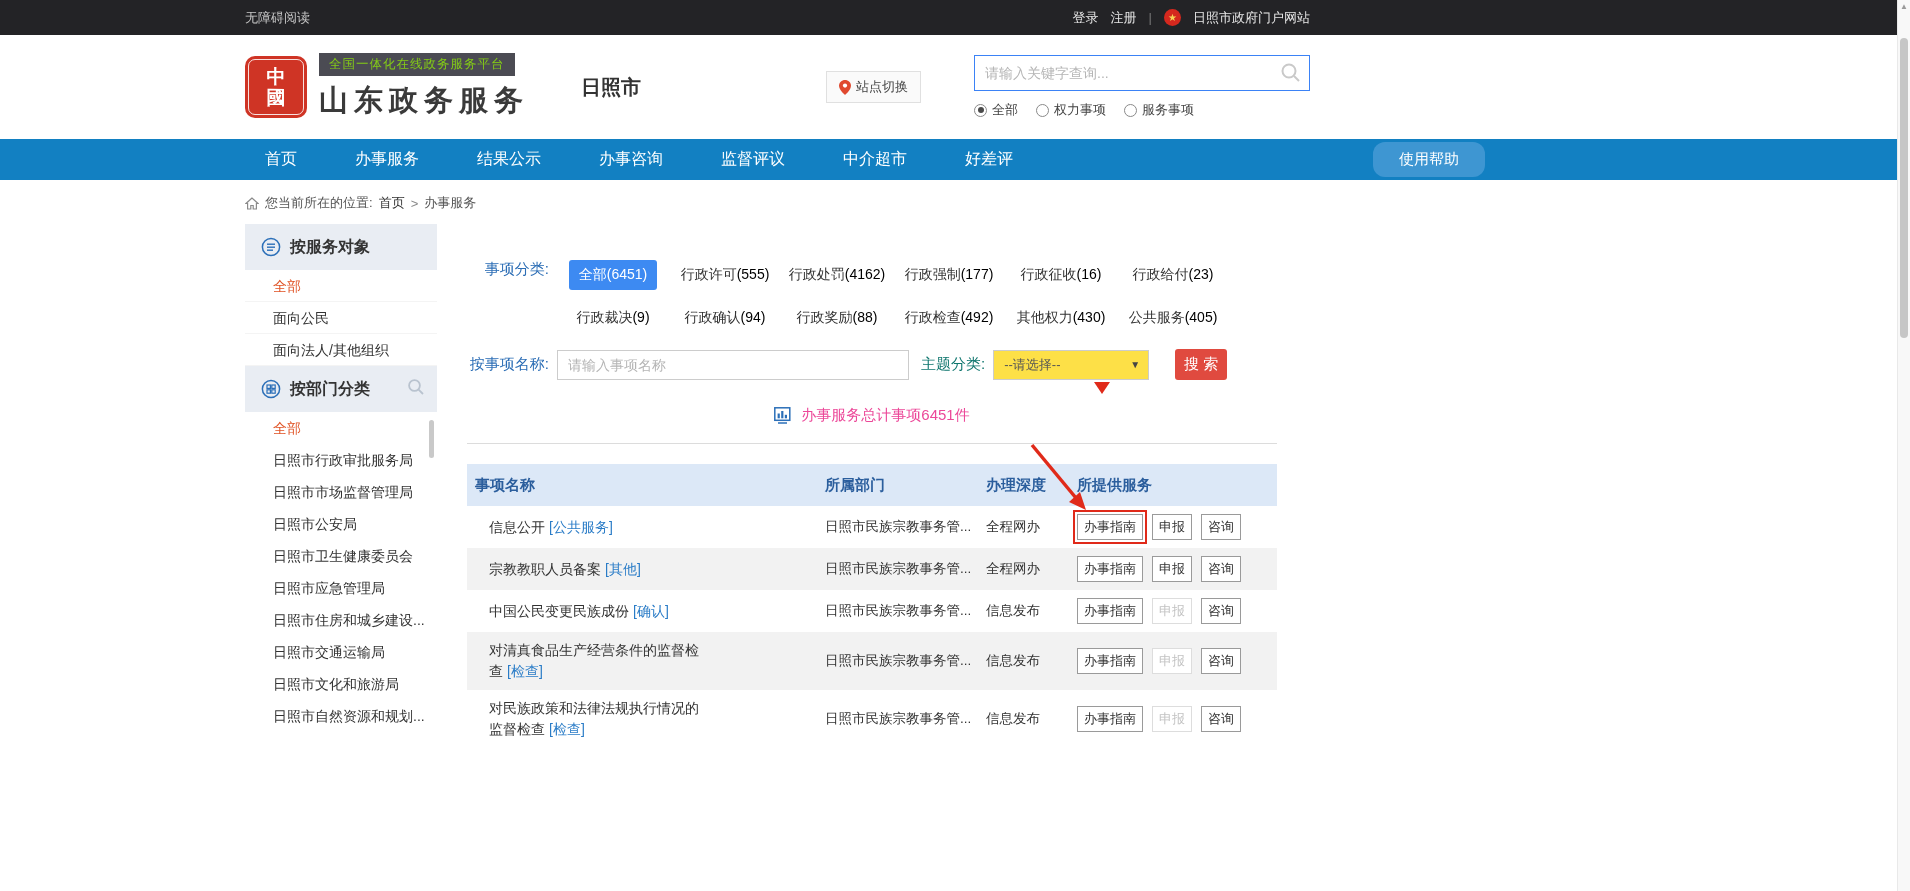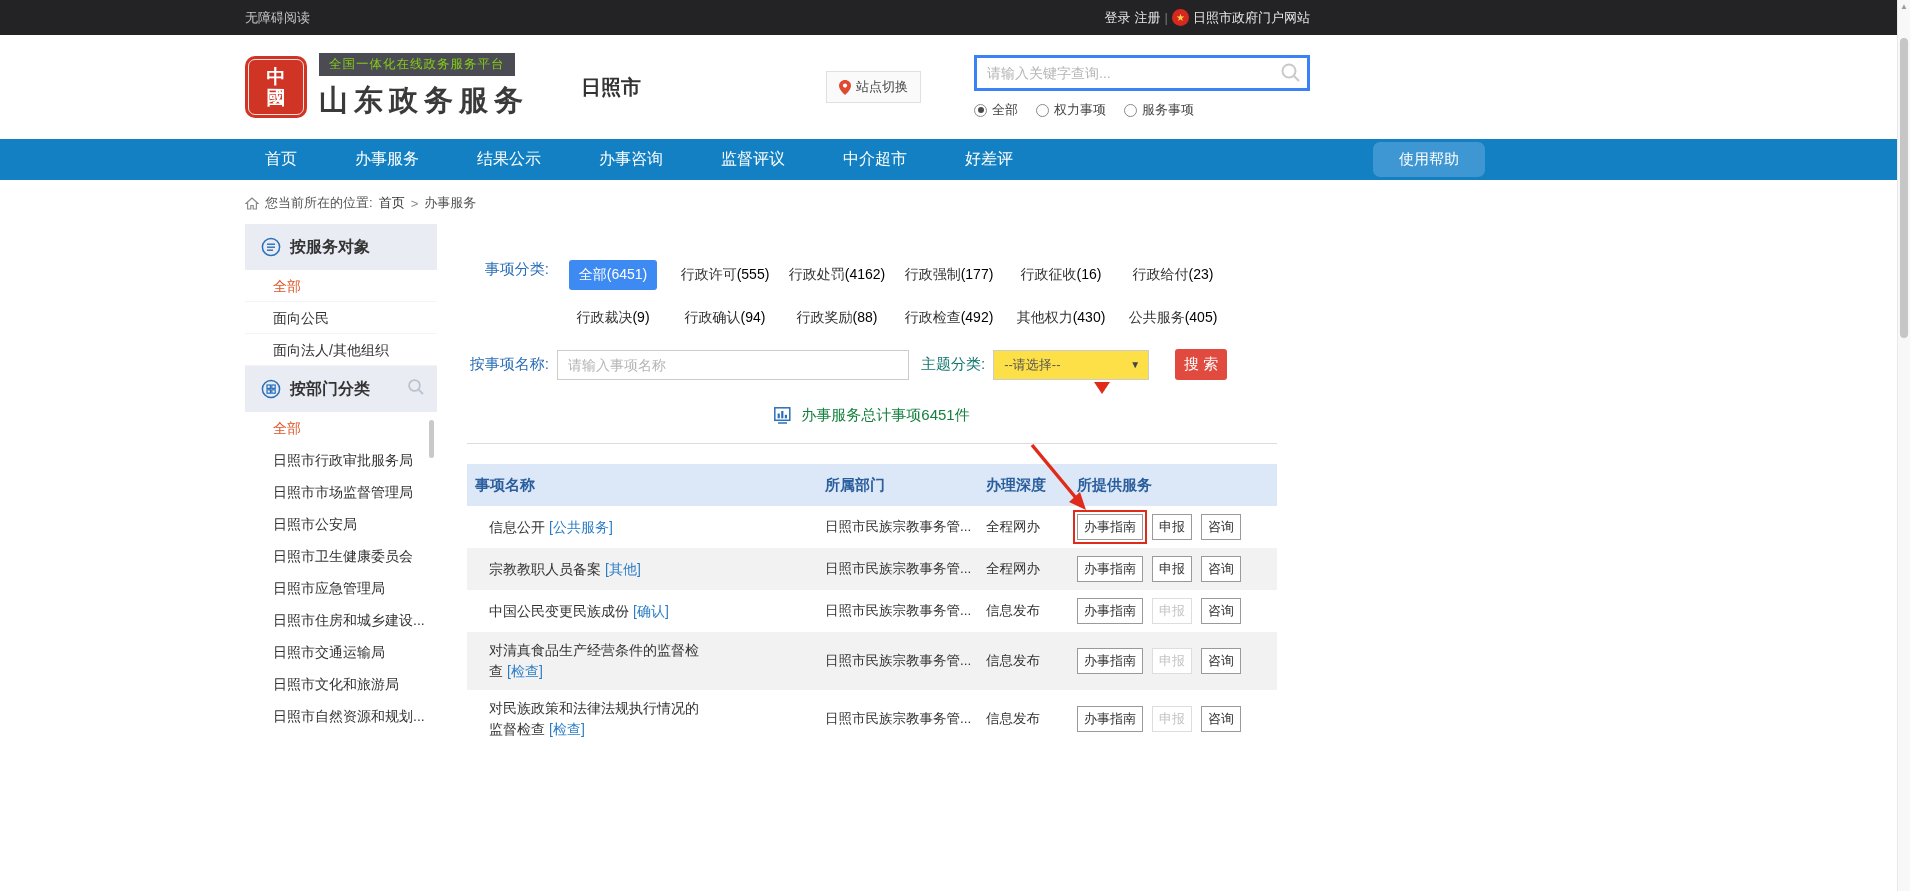--- a/index.html
+++ b/index.html
@@ -6,54 +6,54 @@
   html,body { background:#fff; }
   body {
     font-family:"Liberation Sans","DejaVu Sans",sans-serif;
     width:1910px; height:891px; overflow:hidden; position:relative; color:#333;
   }
 
   
   .topbar { height:35px; background:#232326; }
   .topbar-inner { width:1065px; margin-left:245px; height:100%; display:flex; align-items:center; justify-content:space-between; }
   .topbar-left { color:#c9c9c9; font-size:13px; }
-  .topbar-right { display:flex; align-items:center; gap:4px; color:#ddd; font-size:13px; }
+  .topbar-right { display:flex; align-items:center; gap:12px; color:#ddd; font-size:13px; }
   .topbar-right a { color:#e6e6e6; text-decoration:none; cursor:pointer; }
   .tb-divider { color:#777; }
   .emblem { width:17px; height:17px; border-radius:50%; background:#d5281e; display:inline-flex; align-items:center; justify-content:center; color:#f7d354; font-size:10px; line-height:1; }
 
   
   .header { height:104px; display:flex; align-items:center; background:#fff; }
   .header-inner { width:1065px; margin-left:245px; display:flex; align-items:center; }
   .logo { display:flex; align-items:center; gap:12px; }
   .seal { width:62px; height:62px; background:#cf3425; border-radius:10px; position:relative;
           display:flex; flex-direction:column; align-items:center; justify-content:center;
           color:#fff; font-weight:bold; font-size:19px; line-height:21px; }
   .seal::after { content:''; position:absolute; inset:3px; border:1px solid rgba(255,255,255,.85); border-radius:7px; }
   .logo-text { display:flex; flex-direction:column; gap:5px; }
   .platform-badge { background:#4b4b53; color:#84cc16; font-size:12.5px; padding:3px 10px; width:fit-content; letter-spacing:1px; }
   .brand { font-size:29px; font-weight:bold; color:#3a3a3a; letter-spacing:6px; }
   .city { font-size:20px; font-weight:bold; color:#333; margin-left:52px; }
   .site-switch { margin-left:185px; background:#fafafa; border:1px solid #e0e0e0; padding:6px 12px; font-size:13px; color:#444;
                  display:flex; align-items:center; gap:5px; cursor:pointer; }
   .search-block { margin-left:auto; width:336px; }
   .search-box { position:relative; }
-  .search-box input { width:100%; height:36px; border:3px solid #3b82f6; padding:0 36px 0 10px; font-size:14px; color:#333; outline:none; font-family:inherit; }
+  .search-box input { width:100%; height:36px; border:1px solid #3b82f6; padding:0 36px 0 10px; font-size:14px; color:#333; outline:none; font-family:inherit; }
   .search-box input::placeholder { color:#b5b5b5; }
   .search-box .mag { position:absolute; right:8px; top:7px; }
   .scopes { display:flex; gap:18px; margin-top:10px; font-size:13px; color:#444; align-items:center; }
   .scope { display:flex; align-items:center; gap:5px; cursor:pointer; }
   .radio { width:13px; height:13px; border:1px solid #8a8a8a; border-radius:50%; position:relative; background:#fff; display:inline-block; }
   .radio.checked::after { content:''; position:absolute; inset:2.5px; background:#4a4a4a; border-radius:50%; }
 
   
   .nav { height:41px; background:#1280c2; }
   .nav-inner { width:1240px; margin-left:245px; height:100%; display:flex; align-items:center; gap:58px; padding-left:20px; }
   .nav-item { color:#fff; font-size:16px; cursor:pointer; white-space:nowrap; }
-  .help-btn { margin-left:auto; background:#3e96d2; color:#fff; border:none; font-size:15px; padding:8px 26px; border-radius:7px; cursor:pointer; font-family:inherit; }
+  .help-btn { margin-left:auto; background:#3e96d2; color:#fff; border:none; font-size:15px; padding:8px 26px; border-radius:12px; cursor:pointer; font-family:inherit; }
 
   
   .breadcrumb { width:1032px; margin:14px 0 0 245px; display:flex; align-items:center; gap:6px; font-size:13px; color:#555; }
   .breadcrumb a { color:#333; text-decoration:none; cursor:pointer; }
   .bc-sep { color:#888; }
 
   
   .content { width:1032px; margin:12px 0 0 245px; display:flex; gap:30px; align-items:flex-start; }
 
   
@@ -77,21 +77,21 @@
   .filter-btn.active .count { color:#fff; }
 
   .search-row { display:flex; align-items:center; margin-top:16px; }
   .name-input { width:352px; height:30px; border:1px solid #ccc; padding:0 10px; font-size:14px; color:#333; outline:none; font-family:inherit; }
   .name-input::placeholder { color:#b5b5b5; }
   .topic-label { font-size:15px; color:#0f766e; margin-left:12px; }
   .topic-select { width:156px; height:30px; border:1px solid #ccc; margin-left:8px; display:flex; align-items:center; justify-content:space-between; padding:0 8px 0 10px; font-size:13px; color:#555; cursor:pointer; background:#fde047; }
   .topic-select .caret { font-size:10px; color:#444; }
   .search-btn { margin-left:26px; width:52px; height:31px; background:#e04a3f; color:#fff; border:none; border-radius:3px; font-size:15px; cursor:pointer; font-family:inherit; white-space:nowrap; }
 
-  .summary { margin-top:26px; display:flex; align-items:center; justify-content:center; gap:8px; font-size:15px; color:#15803d; }
+  .summary { margin-top:26px; display:flex; align-items:center; justify-content:center; gap:8px; font-size:15px; color:#ec4899; }
   .rule { border-top:1px solid #dcdcdc; margin-top:18px; }
 
   
   .table { margin-top:20px; font-size:14px; }
   .thead { display:grid; grid-template-columns:350px 165px 90px 1fr; background:#dce8f7; height:42px; align-items:center; font-weight:bold; font-size:15px; color:#2b5e9d; }
   .thead .th-name { padding-left:8px; }
   .thead .th-dept { padding-left:8px; }
   .thead .th-depth { padding-left:4px; }
   .thead .th-svc { padding-left:5px; }
   .trow { display:grid; grid-template-columns:350px 165px 90px 1fr; align-items:center; min-height:42px; background:#fff; }

